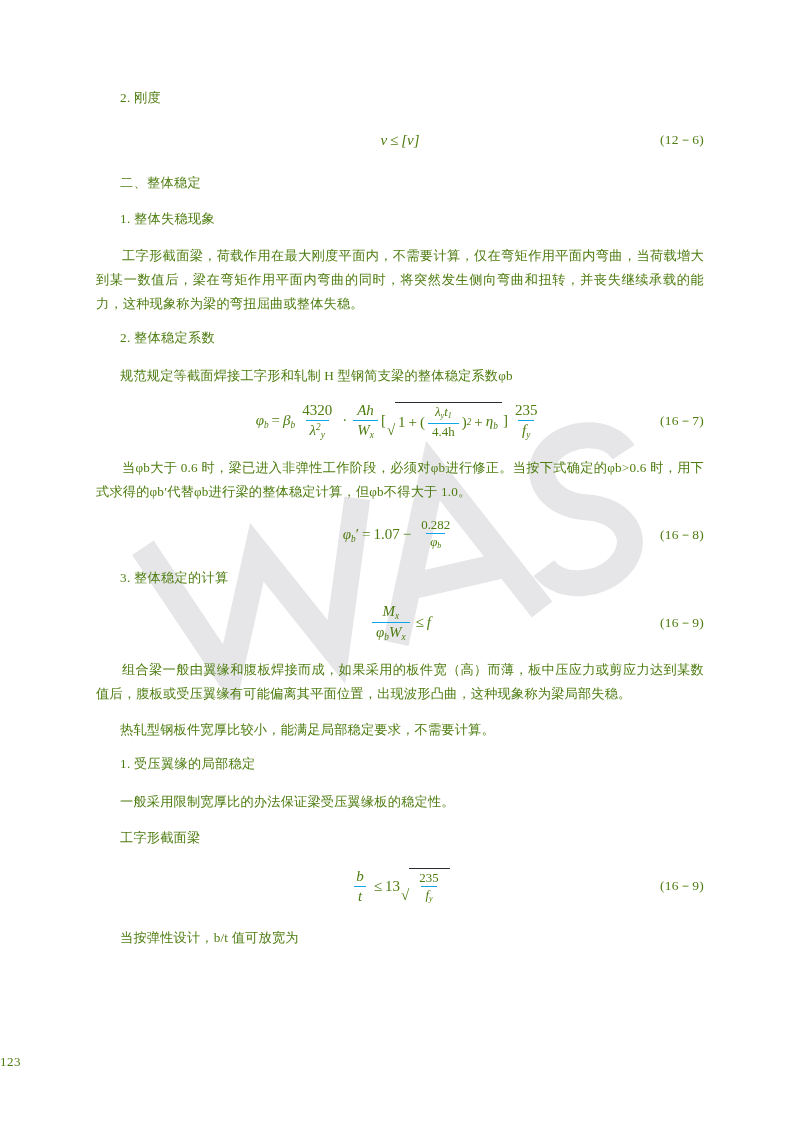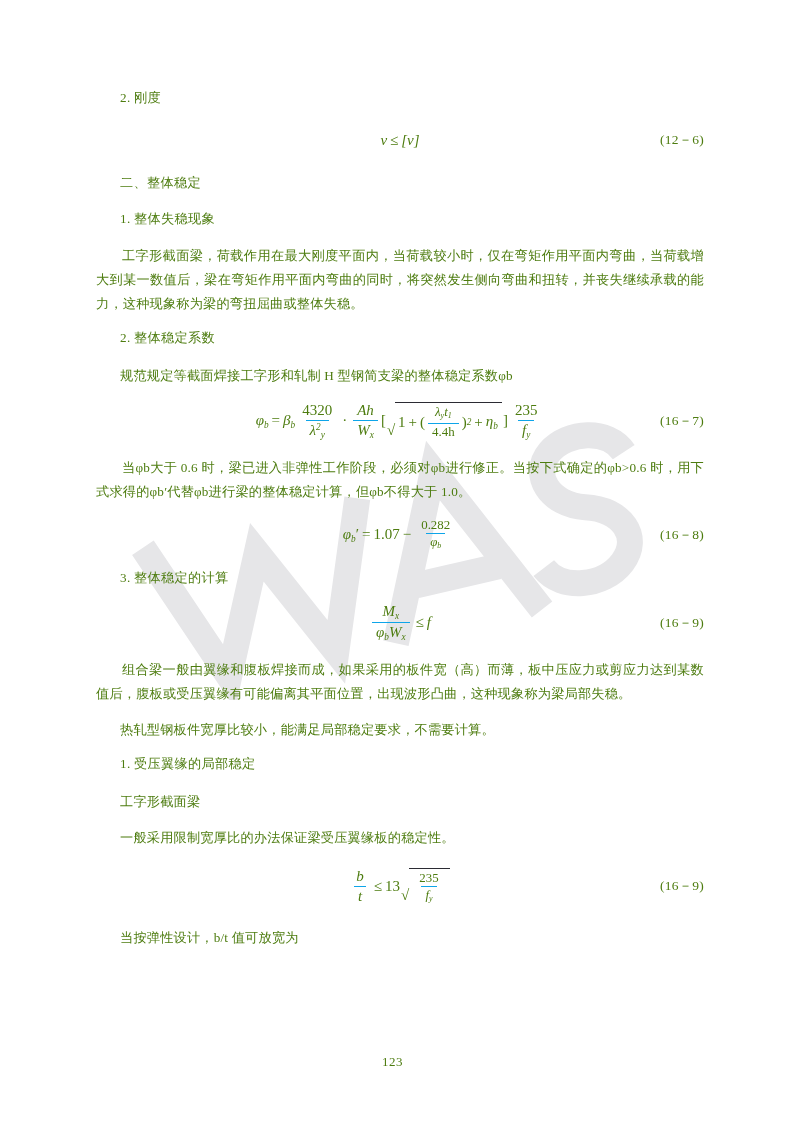--- a/index.html
+++ b/index.html
@@ -125,21 +125,20 @@
   }
   .op { font-style: normal; padding: 0 3px; }
   .opn { font-style: normal; }
 
   
   .pagenum {
     position: absolute;
     left: 0;
     right: 8px;
     top: 1054px;
-    text-align: center;
     font-size: 13px;
     z-index: 2;
     letter-spacing: 0.5px;
   }
 </style>
 </head>
 <body>
 
 <div class="page">
 
@@ -163,21 +162,21 @@
         <span class="op">≤</span>
         <span>[v]</span>
       </span>
       <span class="eqnum">(12－6)</span>
     </div>
 
     <div class="heading">二、整体稳定</div>
 
     <div class="subheading">1. 整体失稳现象</div>
 
-    <p class="para indent">工字形截面梁，荷载作用在最大刚度平面内，当荷载较小时，仅在弯矩作用平面内弯曲，当荷载增大到某一数值后，梁在弯矩作用平面内弯曲的同时，将突然发生侧向弯曲和扭转，并丧失继续承载的能力，这种现象称为梁的弯扭屈曲或整体失稳。</p>
+    <p class="para indent">工字形截面梁，荷载作用在最大刚度平面内，不需要计算，仅在弯矩作用平面内弯曲，当荷载增大到某一数值后，梁在弯矩作用平面内弯曲的同时，将突然发生侧向弯曲和扭转，并丧失继续承载的能力，这种现象称为梁的弯扭屈曲或整体失稳。</p>
 
     <div class="subheading">2. 整体稳定系数</div>
 
     <p class="para noindent">规范规定等截面焊接工字形和轧制 H 型钢简支梁的整体稳定系数φb</p>
 
     <div class="eqrow">
       <span class="eqbody">
         <span><span>φ</span><sub class="s">b</sub></span>
         <span class="op">=</span>
         <span><span>β</span><sub class="s">b</sub></span>
@@ -246,23 +245,23 @@
       <span class="eqnum">(16－9)</span>
     </div>
 
 
     <p class="para indent">组合梁一般由翼缘和腹板焊接而成，如果采用的板件宽（高）而薄，板中压应力或剪应力达到某数值后，腹板或受压翼缘有可能偏离其平面位置，出现波形凸曲，这种现象称为梁局部失稳。</p>
 
     <p class="para noindent">热轧型钢板件宽厚比较小，能满足局部稳定要求，不需要计算。</p>
 
     <div class="subheading">1. 受压翼缘的局部稳定</div>
 
+    <p class="para noindent">一般采用限制宽厚比的办法保证梁受压翼缘板的稳定性。</p>
+
     <p class="para noindent">工字形截面梁</p>
-
-    <p class="para noindent">一般采用限制宽厚比的办法保证梁受压翼缘板的稳定性。</p>
 
     <div class="eqrow" style="margin-top:18px;margin-bottom:22px;">
       <span class="eqbody">
         <span class="frac">
           <span class="num">b</span>
           <span class="den">t</span>
         </span>
         <span class="op">≤</span>
         <span class="up">13</span>
         <span class="sqrt">

